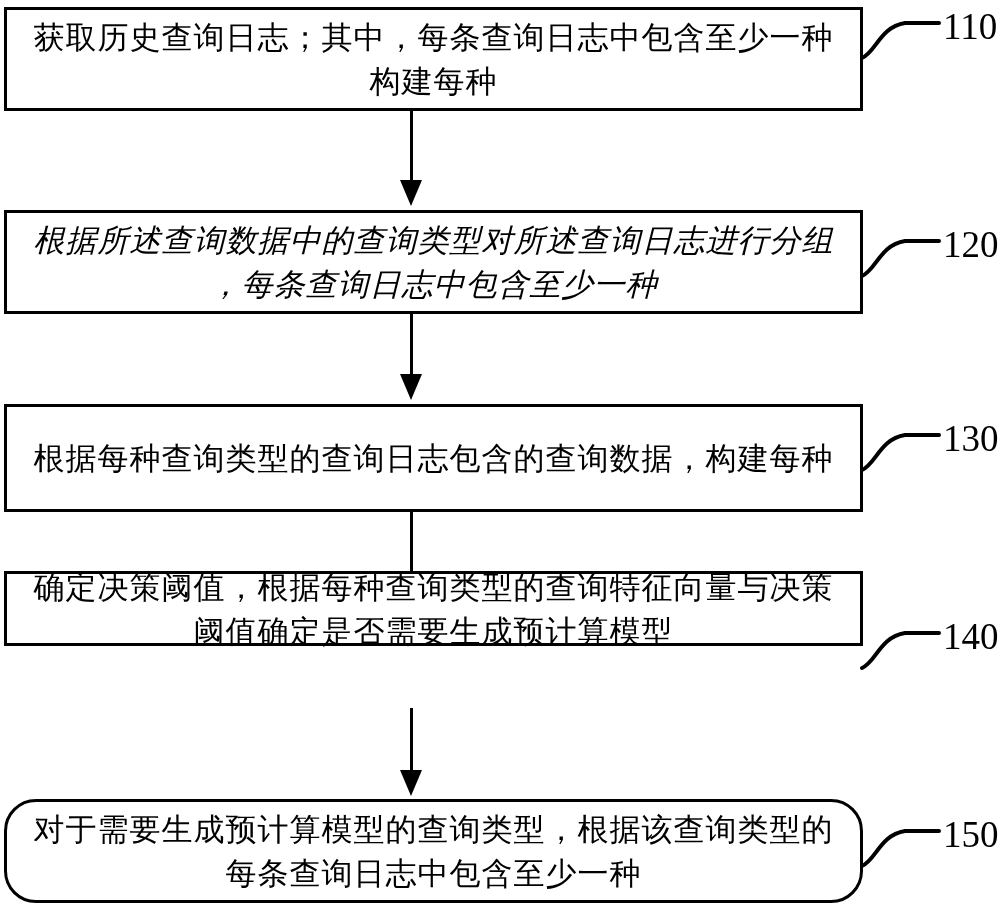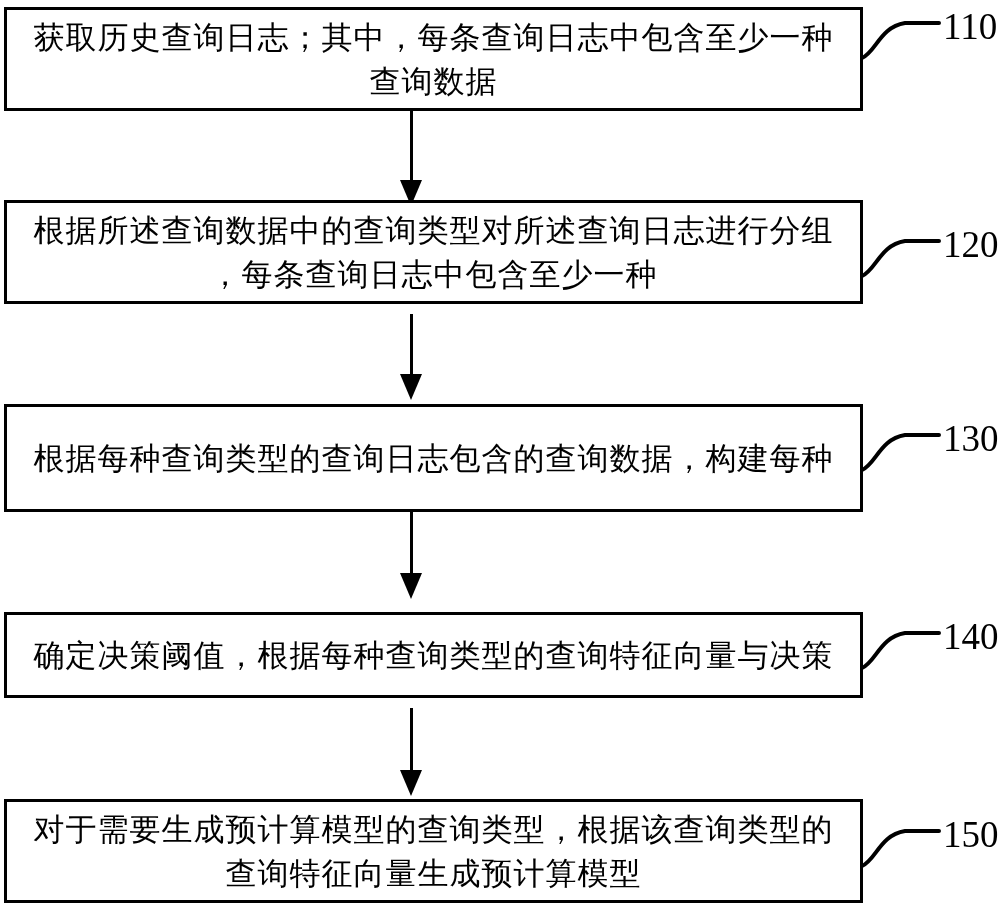--- a/index.html
+++ b/index.html
@@ -72,59 +72,60 @@
     text-align: left;
   }
 </style>
 </head>
 <body>
 
 <div class="canvas">
 
   <div class="step-box" style="top:7px; height:104px;">
     <span class="step-line">获取历史查询日志；其中，每条查询日志中包含至少一种</span>
-    <span class="step-line">查询数据</span>
+    <span class="step-line">构建每种</span>
   </div>
 
   <div class="arrow" style="top:111px;">
     <div class="arrow-shaft" style="height:69px;"></div>
     <div class="arrow-head"></div>
   </div>
 
-  <div class="step-box" style="top:200px; height:104px;">
+  <div class="step-box" style="top:210px; height:104px;font-style:italic;">
     <span class="step-line">根据所述查询数据中的查询类型对所述查询日志进行分组</span>
     <span class="step-line">，每条查询日志中包含至少一种</span>
   </div>
 
   <div class="arrow" style="top:314px;">
     <div class="arrow-shaft" style="height:60px;"></div>
     <div class="arrow-head"></div>
   </div>
 
   <div class="step-box" style="top:404px; height:108px;">
     <span class="step-line">根据每种查询类型的查询日志包含的查询数据，构建每种</span>
   </div>
 
   <div class="arrow" style="top:512px;">
     <div class="arrow-shaft" style="height:61px;"></div>
     <div class="arrow-head"></div>
   </div>
 
-  <div class="step-box" style="top:612px; height:86px;">
+  <div class="step-box" style="top:571px; height:75px;">
     <span class="step-line">确定决策阈值，根据每种查询类型的查询特征向量与决策</span>
+    <span class="step-line">阈值确定是否需要生成预计算模型</span>
   </div>
 
   <div class="arrow" style="top:708px;">
     <div class="arrow-shaft" style="height:62px;"></div>
     <div class="arrow-head"></div>
   </div>
 
-  <div class="step-box" style="top:799px; height:104px;">
+  <div class="step-box" style="top:799px; height:104px;border-radius:32px;">
     <span class="step-line">对于需要生成预计算模型的查询类型，根据该查询类型的</span>
-    <span class="step-line">查询特征向量生成预计算模型</span>
+    <span class="step-line">每条查询日志中包含至少一种</span>
   </div>
 
   <svg class="leader-svg" style="top:12px;" viewBox="0 0 100 48">
     <path d="M 12 46 C 26 40, 30 15, 55 11 L 89 11" fill="none" stroke="#000000" stroke-width="4" stroke-linecap="round"></path>
   </svg>
   <svg class="leader-svg" style="top:230px;" viewBox="0 0 100 48">
     <path d="M 12 46 C 26 40, 30 15, 55 11 L 89 11" fill="none" stroke="#000000" stroke-width="4" stroke-linecap="round"></path>
   </svg>
   <svg class="leader-svg" style="top:424px;" viewBox="0 0 100 48">
     <path d="M 12 46 C 26 40, 30 15, 55 11 L 89 11" fill="none" stroke="#000000" stroke-width="4" stroke-linecap="round"></path>

